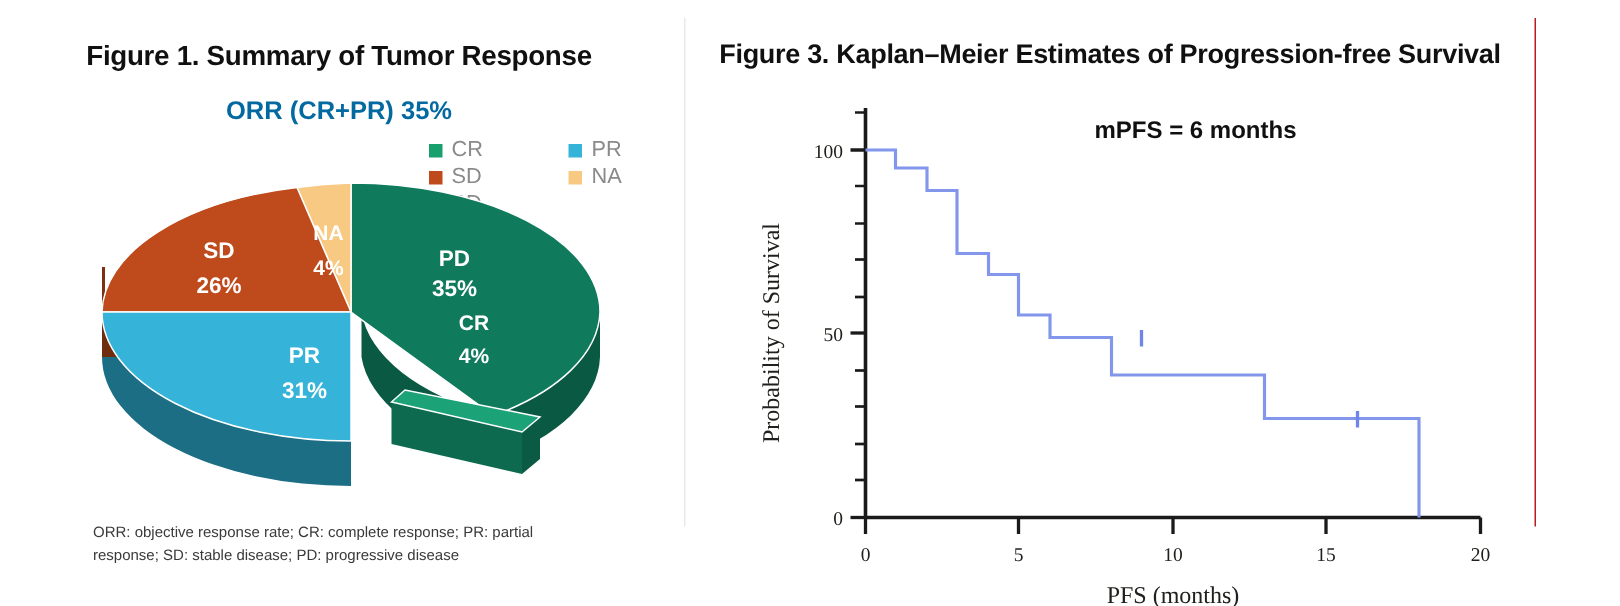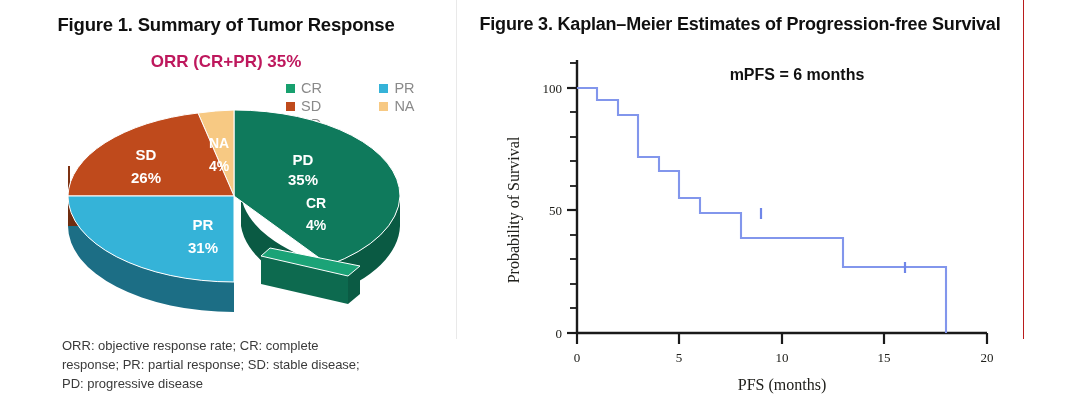--- a/index.html
+++ b/index.html
@@ -1,49 +1,49 @@
 <!DOCTYPE html>
 <html><head>
 <meta charset="utf-8">
 <style>
   html,body{margin:0;padding:0;background:#ffffff;}
   body{width:1080px;height:404px;position:relative;overflow:hidden;
        font-family:"Liberation Sans",sans-serif;color:#000;}
 
-  .panel{position:absolute;top:0;height:339px;background:#fff;}
+  .panel{position:absolute;top:12px;height:339px;background:#fff;}
   #panel-left{left:0;width:452px;}
   #panel-right{left:456px;width:566px;border-left:1px solid #e9e9e9;border-right:1px solid #b91c1c;}
 
   .fig-title{
     position:absolute;left:0;width:100%;text-align:center;
     font-weight:bold;font-size:18.5px;letter-spacing:-.2px;color:#101010;
     font-family:"Liberation Sans",sans-serif;
   }
   #fig1-title{top:14px;}
   #fig3-title{top:14px;font-size:18px;}
 
   
   #orr-title{position:absolute;top:52px;left:0;width:452px;text-align:center;
-             font-weight:bold;font-size:17px;color:#be185d;}
+             font-weight:bold;font-size:17px;color:#0369a1;}
 
   #pie-legend{position:absolute;left:286px;top:80px;width:160px;
               display:grid;grid-template-columns:auto auto;
               column-gap:26px;row-gap:2px;}
   .lg{display:flex;align-items:center;gap:6px;}
   .lg .sw{width:9px;height:9px;display:inline-block;}
   .lg .tx{font-size:14.5px;color:#8a8a8a;font-family:"Liberation Sans",sans-serif;}
 
   #pie-wrap{position:absolute;left:48px;top:108px;width:372px;height:215px;}
   #pie-wrap svg{display:block;}
   .sl-lbl{font-family:"Liberation Sans",sans-serif;font-weight:bold;
           fill:#ffffff;font-size:15px;text-anchor:middle;}
   .sl-lbl.small{font-size:14px;}
 
   #pie-note{position:absolute;left:62px;top:337px;width:310px;
-            font-size:13px;line-height:1.45;color:#3a3a3a;
+            font-size:10px;line-height:1.45;color:#3a3a3a;
             font-family:"Liberation Sans",sans-serif;}
 
   
   #km-wrap{position:absolute;left:0;top:40px;width:566px;height:360px;}
   #km-wrap svg{display:block;}
   .ax-num{font-family:"Liberation Serif",serif;font-size:13px;fill:#20201c;}
   .ax-num.y{text-anchor:end;}
   .ax-num.x{text-anchor:middle;}
   .ax-title{font-family:"Liberation Serif",serif;font-size:16px;fill:#20201c;text-anchor:middle;}
   .km-ann{font-family:"Liberation Sans",sans-serif;font-weight:bold;

